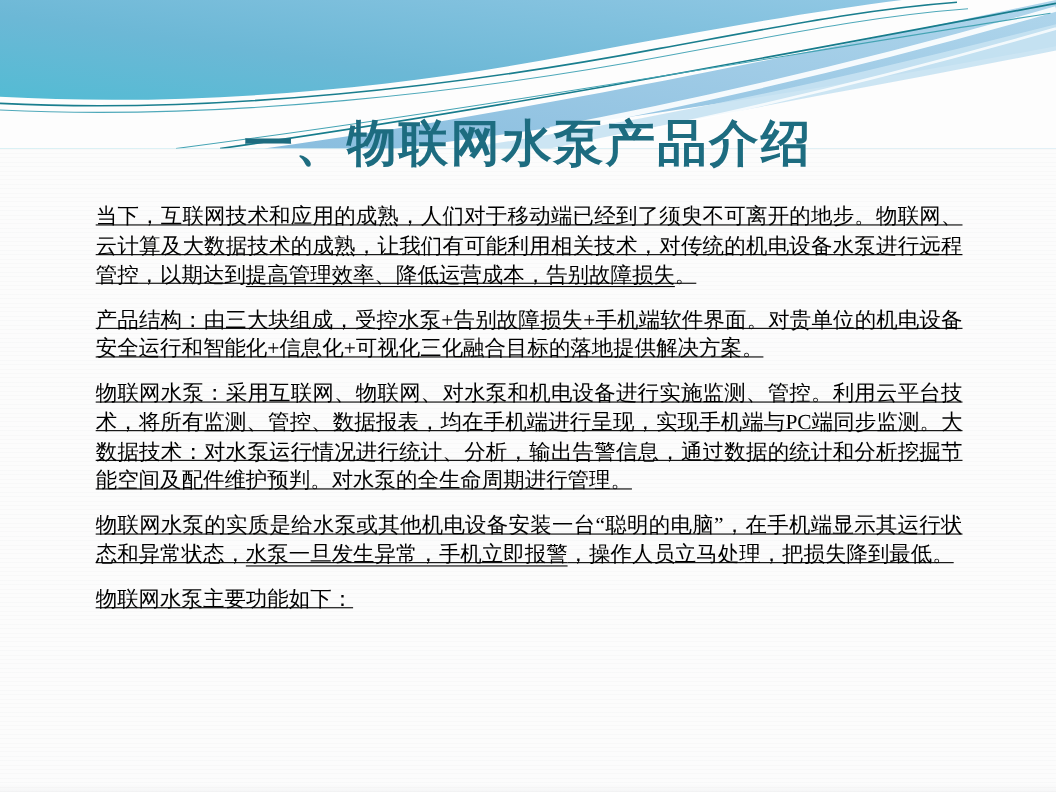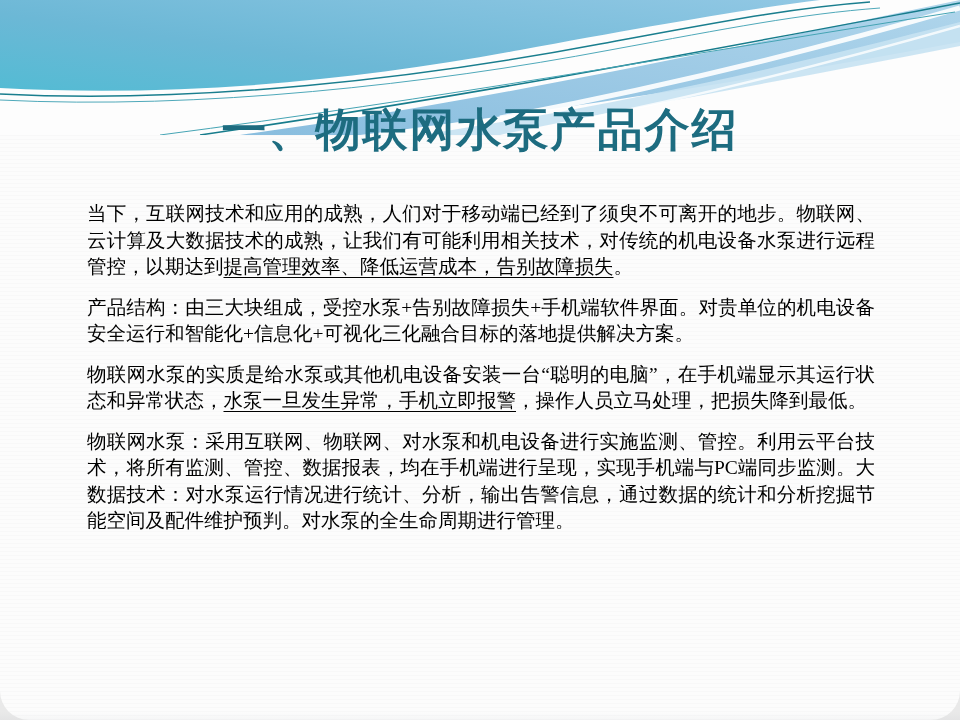--- a/index.html
+++ b/index.html
@@ -6,42 +6,42 @@
   body{
     width:960px;height:720px;overflow:hidden;
     font-family:"Liberation Sans",sans-serif;
     background:#e9e9e9;
   }
   .slide{
     position:relative;width:960px;height:720px;
     background:
       repeating-linear-gradient(0deg, rgba(180,185,190,0.06) 0 1px, transparent 1px 4px),
       #fcfcfc;
-    border-radius: 29px;
   }
   .header-wave{
     position:absolute;top:0;left:0;width:960px;height:135px;display:block;
   }
   .slide-title{
     position:absolute;top:102px;left:0;width:960px;margin:0;
     text-align:center;
     font-family:"Liberation Sans","DejaVu Sans",sans-serif;
     font-weight:900;
     font-size:45px;
     letter-spacing:2px;
     color:#1D6C80;
     line-height:1.25;
   }
   .slide-body{
-    position:absolute;top:201px;left:87px;width:788px;
+    position:absolute;top:185px;left:87px;width:788px;
     font-family:"Liberation Serif","DejaVu Serif",serif;
     font-size:19.5px;
     line-height:26.5px;
     color:#000;
     text-align:justify;
+    text-decoration:underline;
   }
   .slide-body p{margin:0 0 14px 0;}
   .slide-body span.u{
     text-decoration:underline;
     text-underline-offset:4px;
     text-decoration-thickness:1px;
   }
   .bottom-edge{
     position:absolute;left:0;bottom:0;width:960px;height:8px;
     background:linear-gradient(180deg, rgba(0,0,0,0) 0%, rgba(120,130,140,0.05) 100%);
@@ -80,18 +80,19 @@
 
     <path d="M200,135 C460,98 720,48 960,3" stroke="#177C8C" stroke-width="1.5" fill="none"></path>
     <path d="M160,135 C430,100 700,52 955,12" stroke="#45A4B4" stroke-width="1" fill="none"></path>
   </svg>
 
   <h1 class="slide-title">一、物联网水泵产品介绍</h1>
 
   <div class="slide-body">
       <p><span>当下，互联网技术和应用的成熟，人们对于移动端已经到了须臾不可离开的地步。物联网、云计算及大数据技术的成熟，让我们有可能利用相关技术，对传统的机电设备水泵进行远程管控，以期达到</span><span class="u">提高管理效率、降低运营成本，告别故障损失</span><span>。</span></p>
       <p><span>产品结构：由三大块组成，受控水泵+告别故障损失+手机端软件界面。对贵单位的机电设备安全运行和智能化+信息化+可视化三化融合目标的落地提供解决方案。</span></p>
+      <p><span>物联网水泵：采用互联网、物联网、对水泵和机电设备进行实施监测、管控。利用云平台技术，将所有监测、管控、数据报表，均在手机端进行呈现，实现手机端与PC端同步监测。大数据技术：对水泵运行情况进行统计、分析，输出告警信息，通过数据的统计和分析挖掘节能空间及配件维护预判。对水泵的全生命周期进行管理。</span></p>
       <p><span>物联网水泵的实质是给水泵或其他机电设备安装一台“聪明的电脑”，在手机端显示其运行状态和异常状态，</span><span class="u">水泵一旦发生异常，手机立即报警</span><span>，操作人员立马处理，把损失降到最低。</span></p>
-      <p><span>物联网水泵：采用互联网、物联网、对水泵和机电设备进行实施监测、管控。利用云平台技术，将所有监测、管控、数据报表，均在手机端进行呈现，实现手机端与PC端同步监测。大数据技术：对水泵运行情况进行统计、分析，输出告警信息，通过数据的统计和分析挖掘节能空间及配件维护预判。对水泵的全生命周期进行管理。</span></p>
+      <p><span>物联网水泵主要功能如下：</span></p>
     </div>
 
   <div class="bottom-edge"></div>
 </div>
 
 </body></html>

